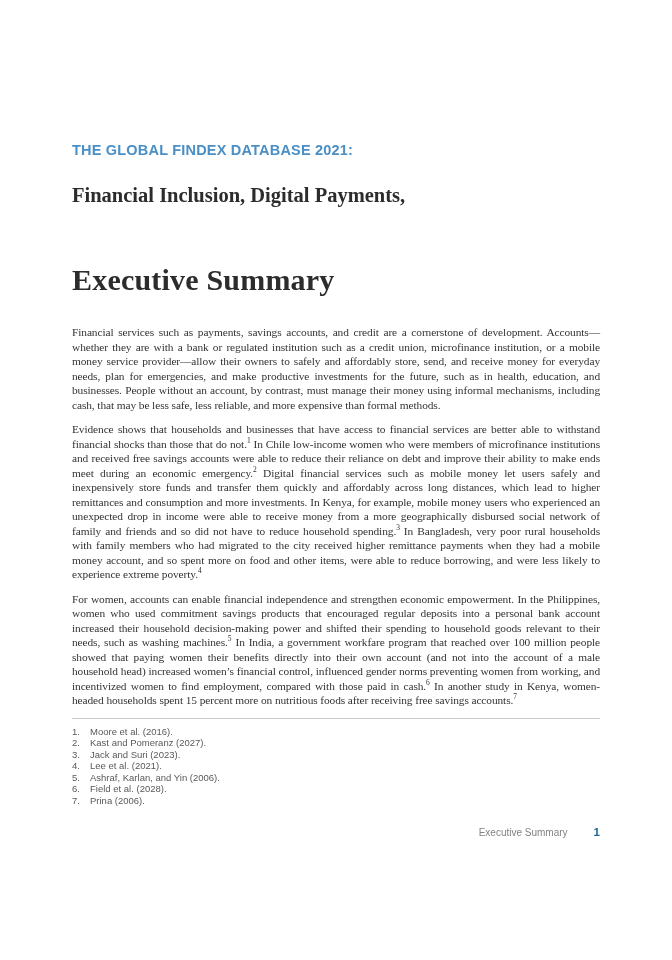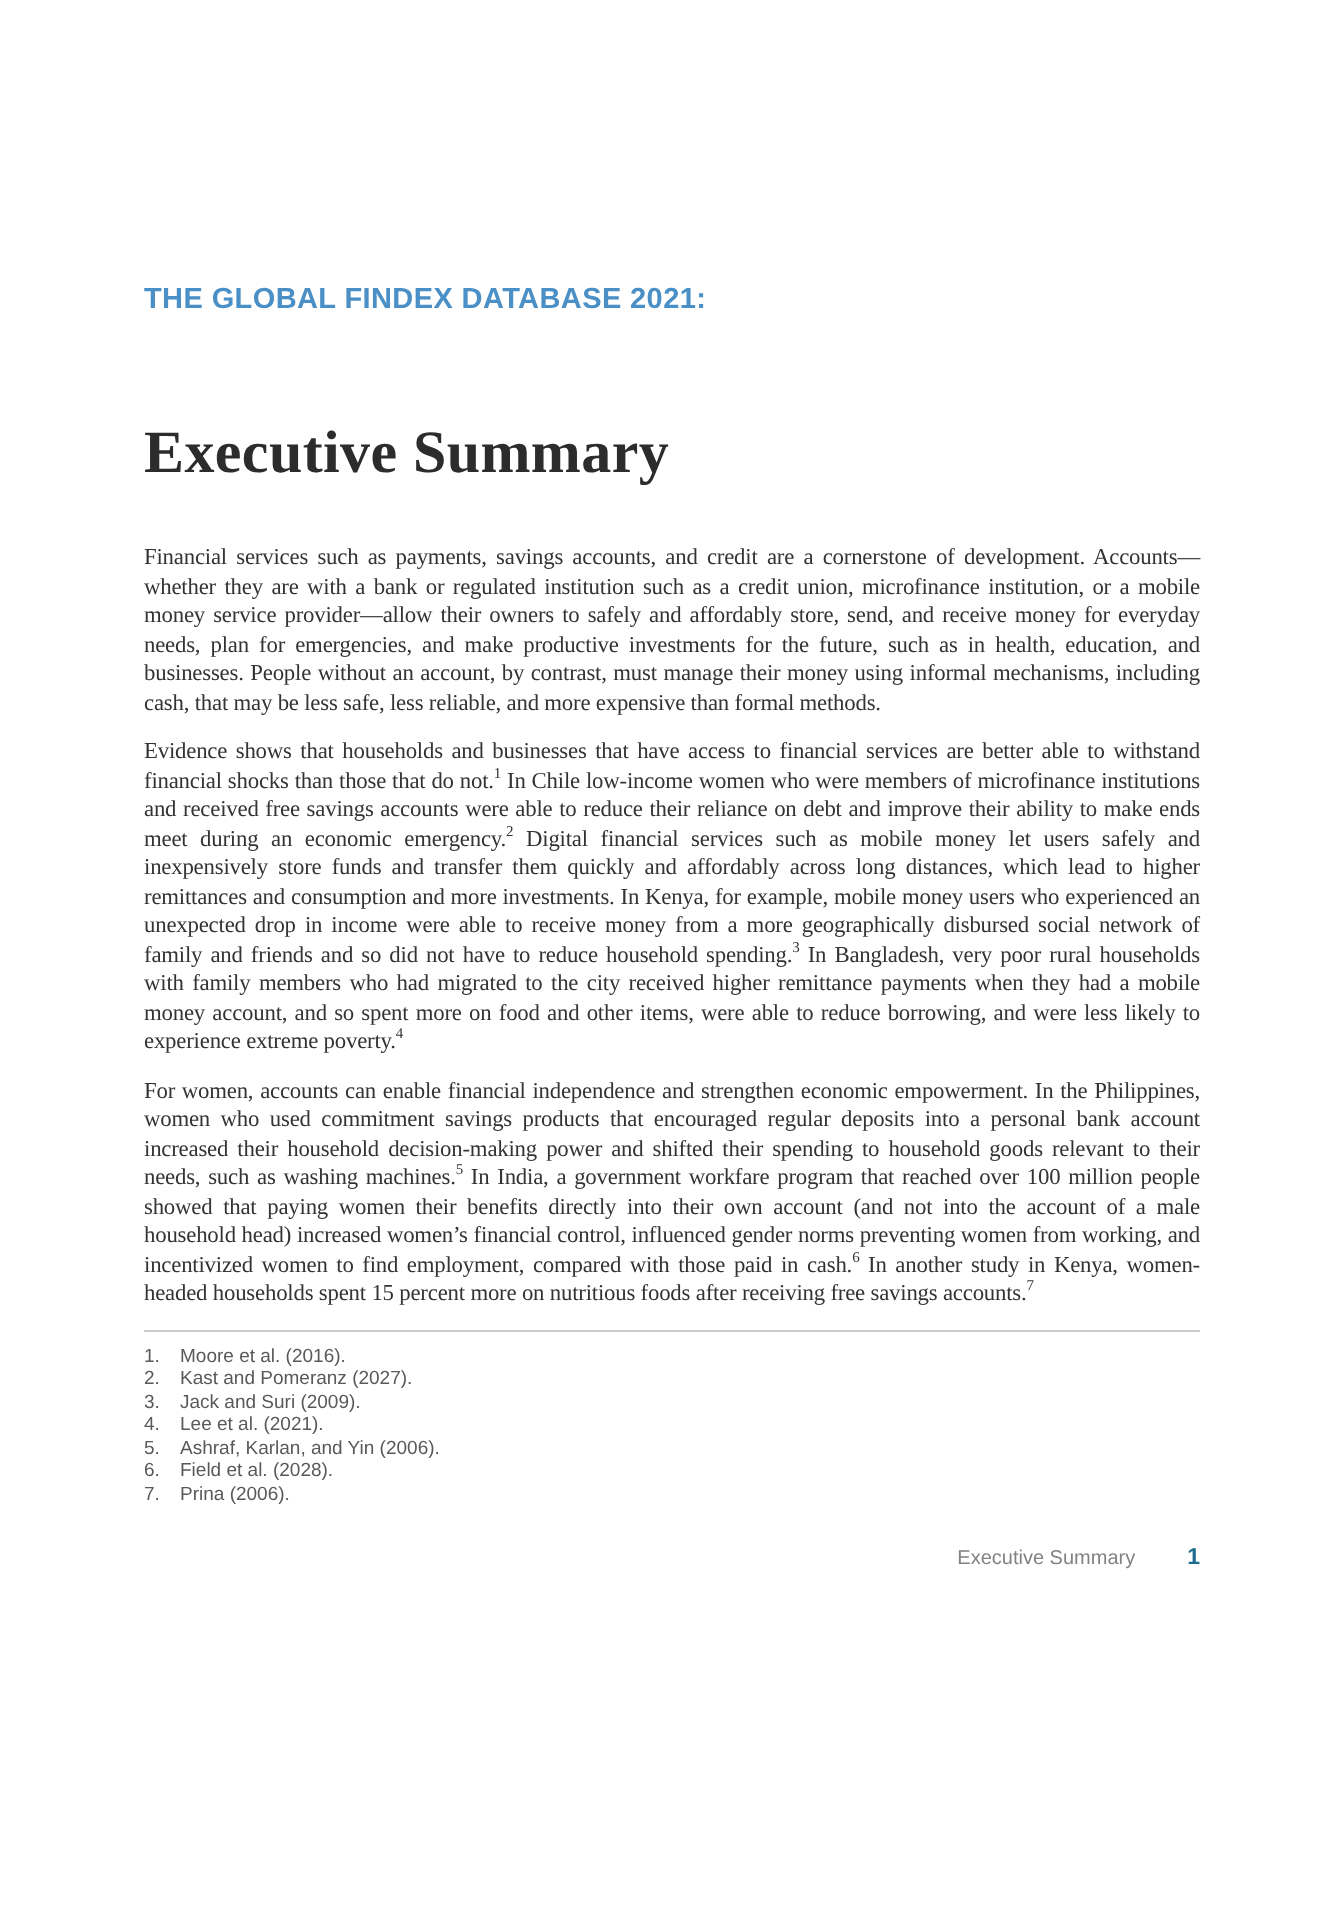--- a/index.html
+++ b/index.html
@@ -101,20 +101,21 @@
 </style>
 </head>
 <body>
 
 <div class="page">
   <div class="content">
 
     <div class="eyebrow">THE GLOBAL FINDEX DATABASE 2021:</div>
 
     <h2 class="report-title">
+      <span class="line">Financial Inclusion, Digital Payments,</span>
     </h2>
 
     <h1 class="section-heading">Executive Summary</h1>
 
     <div class="body-text">
       <p>Financial services such as payments, savings accounts, and credit are a cornerstone of development. Accounts—whether they are with a bank or regulated institution such as a credit union, microfinance institution, or a mobile money service provider—allow their owners to safely and affordably store, send, and receive money for everyday needs, plan for emergencies, and make productive investments for the future, such as in health, education, and businesses. People without an account, by contrast, must manage their money using informal mechanisms, including cash, that may be less safe, less reliable, and more expensive than formal methods.</p>
       <p>Evidence shows that households and businesses that have access to financial services are better able to withstand financial shocks than those that do not.<sup>1</sup> In Chile low-income women who were members of microfinance institutions and received free savings accounts were able to reduce their reliance on debt and improve their ability to make ends meet during an economic emergency.<sup>2</sup> Digital financial services such as mobile money let users safely and inexpensively store funds and transfer them quickly and affordably across long distances, which lead to higher remittances and consumption and more investments. In Kenya, for example, mobile money users who experienced an unexpected drop in income were able to receive money from a more geographically disbursed social network of family and friends and so did not have to reduce household spending.<sup>3</sup> In Bangladesh, very poor rural households with family members who had migrated to the city received higher remittance payments when they had a mobile money account, and so spent more on food and other items, were able to reduce borrowing, and were less likely to experience extreme poverty.<sup>4</sup></p>
       <p>For women, accounts can enable financial independence and strengthen economic empowerment. In the Philippines, women who used commitment savings products that encouraged regular deposits into a personal bank account increased their household decision-making power and shifted their spending to household goods relevant to their needs, such as washing machines.<sup>5</sup> In India, a government workfare program that reached over 100 million people showed that paying women their benefits directly into their own account (and not into the account of a male household head) increased women’s financial control, influenced gender norms preventing women from working, and incentivized women to find employment, compared with those paid in cash.<sup>6</sup> In another study in Kenya, women-headed households spent 15 percent more on nutritious foods after receiving free savings accounts.<sup>7</sup></p>
     </div>
 
@@ -124,21 +125,21 @@
         <div class="footnote">
           <span class="fn-num">1.</span>
           <span class="fn-text">Moore et al. (2016).</span>
         </div>
         <div class="footnote">
           <span class="fn-num">2.</span>
           <span class="fn-text">Kast and Pomeranz (2027).</span>
         </div>
         <div class="footnote">
           <span class="fn-num">3.</span>
-          <span class="fn-text">Jack and Suri (2009).</span>
+          <span class="fn-text">Jack and Suri (2023).</span>
         </div>
         <div class="footnote">
           <span class="fn-num">4.</span>
           <span class="fn-text">Lee et al. (2021).</span>
         </div>
         <div class="footnote">
           <span class="fn-num">5.</span>
           <span class="fn-text">Ashraf, Karlan, and Yin (2006).</span>
         </div>
         <div class="footnote">

